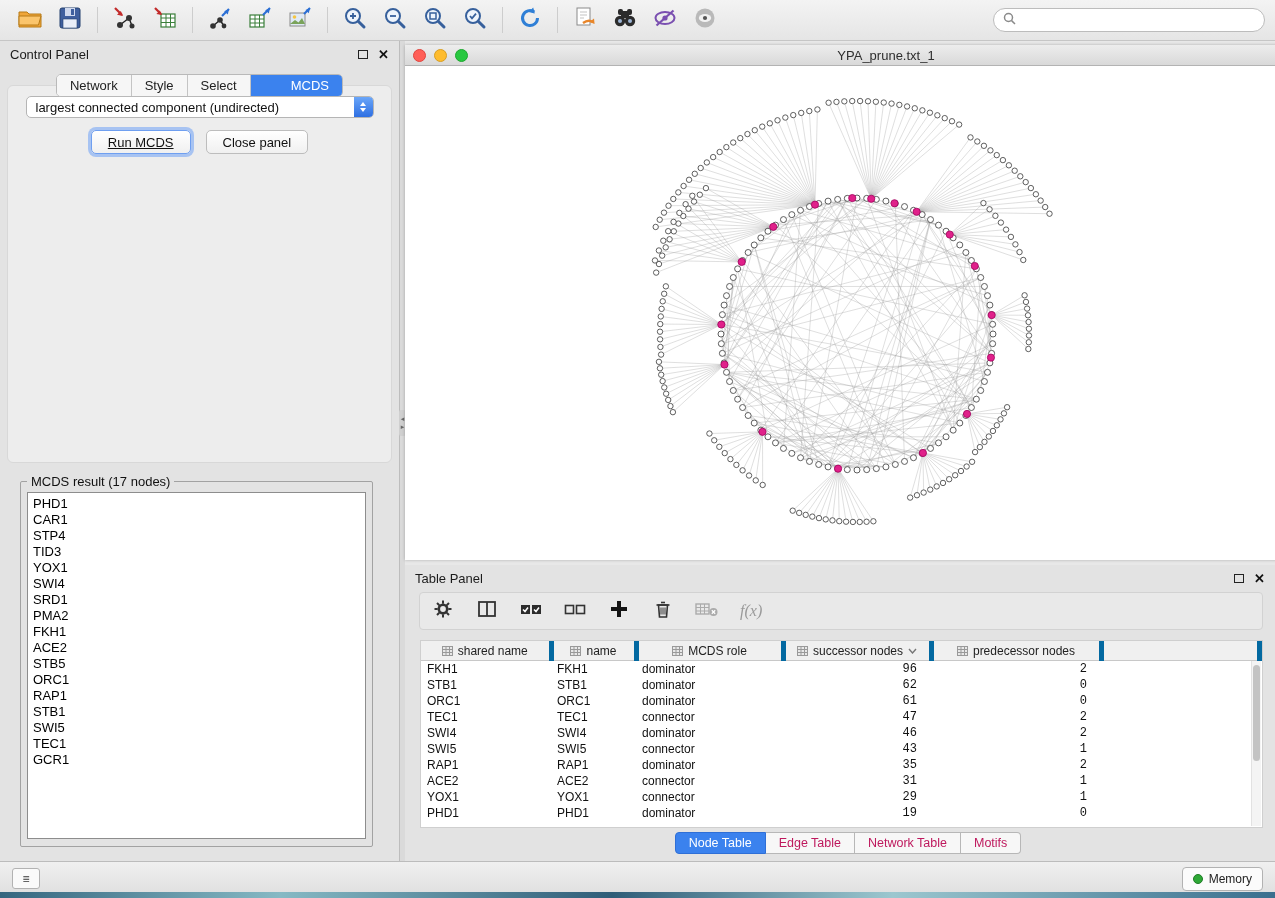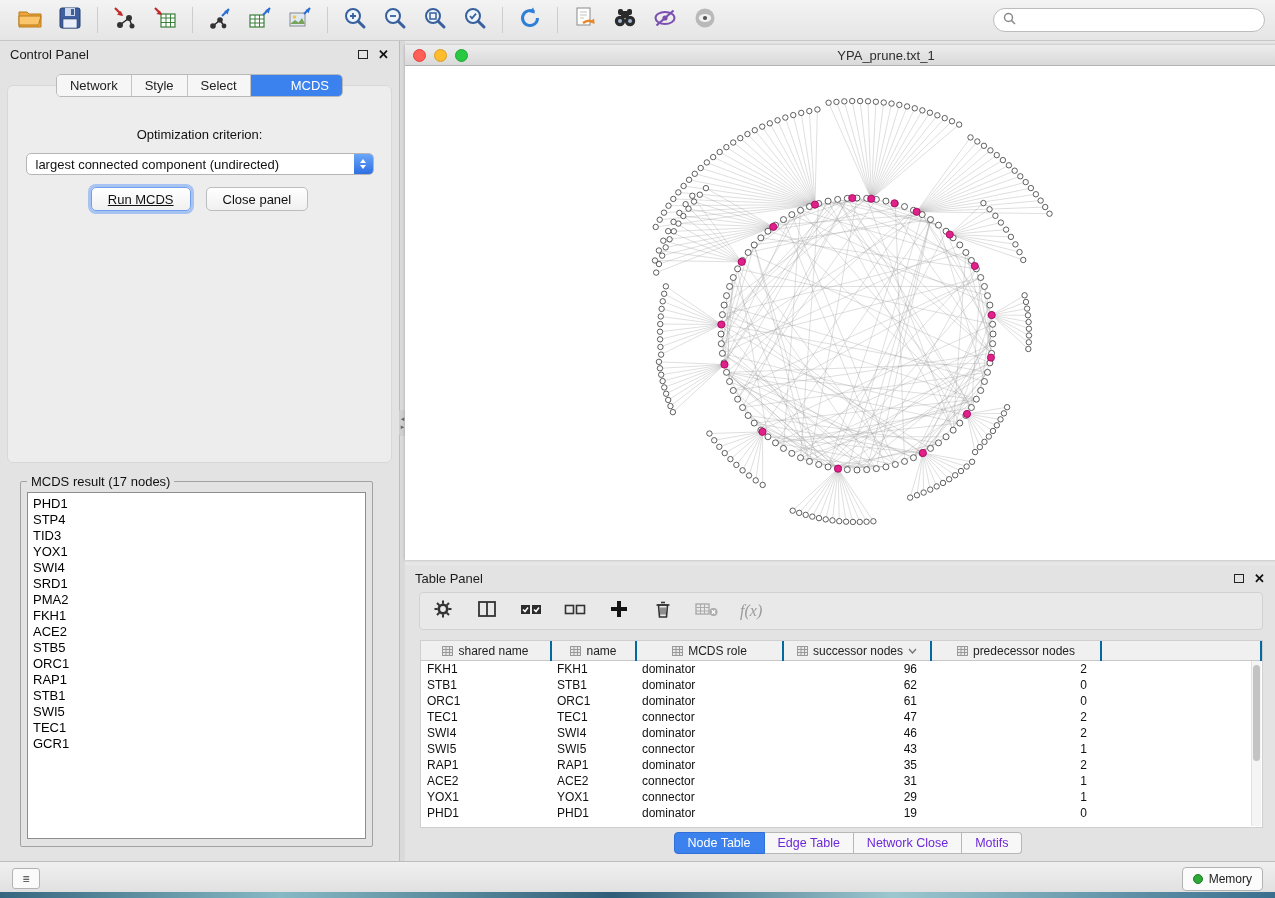--- a/index.html
+++ b/index.html
@@ -53,28 +53,28 @@
   .net-title{flex:1;text-align:center;font-size:13px;color:#2e2e2e;}
   .net-canvas{width:870px;height:494px;display:block;background:#fff;}
 
   
   .table-panel{position:absolute;left:405px;top:565px;width:870px;height:296px;background:#e3e3e3;}
   .tp-toolbar{position:absolute;left:14px;right:12px;top:27px;height:38px;background:#e9e9e9;border:1px solid #d2d2d2;border-radius:4px;display:flex;align-items:center;gap:22px;padding:0 12px;box-sizing:border-box;}
   .tico{width:22px;height:22px;display:flex;align-items:center;justify-content:center;}
   .fx{font-family:"Liberation Serif",serif;font-style:italic;font-size:16px;color:#9a9a9a;}
   .tp-tablewrap{position:absolute;left:15px;right:12px;top:75px;bottom:33px;background:#fff;border:1px solid #cfcfcf;overflow:hidden;}
   table.node-table{border-collapse:collapse;width:100%;table-layout:fixed;}
-  .node-table th{background:#f0f0f0;border-right:2px solid #0369a1;border-bottom:1px solid #c8c8c8;height:19px;font-weight:normal;font-size:12px;color:#222;padding:0;}
+  .node-table th{background:#f0f0f0;border-right:5px solid #0369a1;border-bottom:1px solid #c8c8c8;height:19px;font-weight:normal;font-size:12px;color:#222;padding:0;}
   .th-inner{display:flex;align-items:center;justify-content:center;gap:5px;}
   .node-table td{height:16px;font-size:12px;color:#111;padding:0 6px;white-space:nowrap;overflow:hidden;}
-  .node-table td.num{text-align:right;padding-right:14px;}
+  .node-table td.num{text-align:right;padding-right:14px;font-family:Liberation Mono, monospace;}
   .vscroll{position:absolute;right:1px;top:20px;bottom:1px;width:9px;background:#f4f4f4;border-left:1px solid #e2e2e2;}
   .vthumb{position:absolute;left:1px;right:1px;top:4px;height:96px;background:#c3c3c3;border-radius:5px;}
   .tp-tabs{position:absolute;left:16px;right:0;bottom:7px;display:flex;justify-content:center;}
-  .tp-tabs .tab{padding:3px 13px;font-size:12.5px;background:#f7f7f7;border:1px solid #b7b7b7;border-left:none;color:#6d28d9;}
+  .tp-tabs .tab{padding:3px 13px;font-size:12.5px;background:#f7f7f7;border:1px solid #b7b7b7;border-left:none;color:#be185d;}
   .tp-tabs .tab:first-child{border-left:1px solid #b7b7b7;border-radius:4px 0 0 4px;}
   .tp-tabs .tab:last-child{border-radius:0 4px 4px 0;}
   .tp-tabs .tab.active{background:#3b82ee;border-color:#2f6fd6;color:#fff;}
 
   
   .status{position:absolute;left:0;top:861px;width:100%;height:31px;background:linear-gradient(#f0f0f0,#e1e1e1);border-top:1px solid #bcbcbc;box-sizing:border-box;}
   .menu-btn{position:absolute;left:12px;top:6px;width:26px;height:19px;background:#fafafa;border:1px solid #b2b2b2;border-radius:3px;display:flex;align-items:center;justify-content:center;font-size:12px;color:#333;}
   .memory-btn{position:absolute;right:12px;top:5px;height:21px;padding:11px 10px;background:#fbfbfb;border:1px solid #b2b2b2;border-radius:4px;display:flex;align-items:center;gap:6px;box-sizing:border-box;justify-content:center;}
   .mem-dot{width:10px;height:10px;border-radius:50%;background:#2ea836;border:1px solid #1f7d27;box-sizing:border-box;}
   .memory-btn span.lbl{font-size:12px;color:#222;}
@@ -237,37 +237,37 @@
     <div class="cp-body"></div>
     <div class="cp-tabs">
       <div class="seg">
         <span class="tab">Network</span>
         <span class="tab">Style</span>
         <span class="tab">Select</span>
         <span class="tab active">MCDS</span>
       </div>
     </div>
     <div style="position:absolute;left:7px;right:7px;top:44px;">
-      <div class="opt-label">Optimization criterion:</div>
       <div class="dropdown">
         <span class="dd-text">largest connected component (undirected)</span>
         <span class="dd-cap">
             <span class="tri-up"></span>
             <span class="tri-dn"></span>
           </span>
       </div>
       <div class="btn-row">
         <div class="mac-btn focused">Run MCDS</div>
         <div class="mac-btn">Close panel</div>
       </div>
     </div>
     <fieldset class="mcds-fieldset">
       <legend>MCDS result (17 nodes)</legend>
       <div class="mcds-list">
           <div class="list-item">PHD1</div>
+          <div class="list-item">CAR1</div>
           <div class="list-item">STP4</div>
           <div class="list-item">TID3</div>
           <div class="list-item">YOX1</div>
           <div class="list-item">SWI4</div>
           <div class="list-item">SRD1</div>
           <div class="list-item">PMA2</div>
           <div class="list-item">FKH1</div>
           <div class="list-item">ACE2</div>
           <div class="list-item">STB5</div>
           <div class="list-item">ORC1</div>
@@ -1095,21 +1095,21 @@
             </tr>
           </tbody>
       </table>
       <div class="vscroll">
           <div class="vthumb"></div>
         </div>
     </div>
     <div class="tp-tabs">
       <span class="tab active">Node Table</span>
       <span class="tab">Edge Table</span>
-      <span class="tab">Network Close</span>
+      <span class="tab">Network Table</span>
       <span class="tab">Motifs</span>
     </div>
   </div>
 
   <div class="status">
     <div class="menu-btn">
         <span>≡</span>
       </div>
     <div class="memory-btn">
       <span class="mem-dot"></span>

